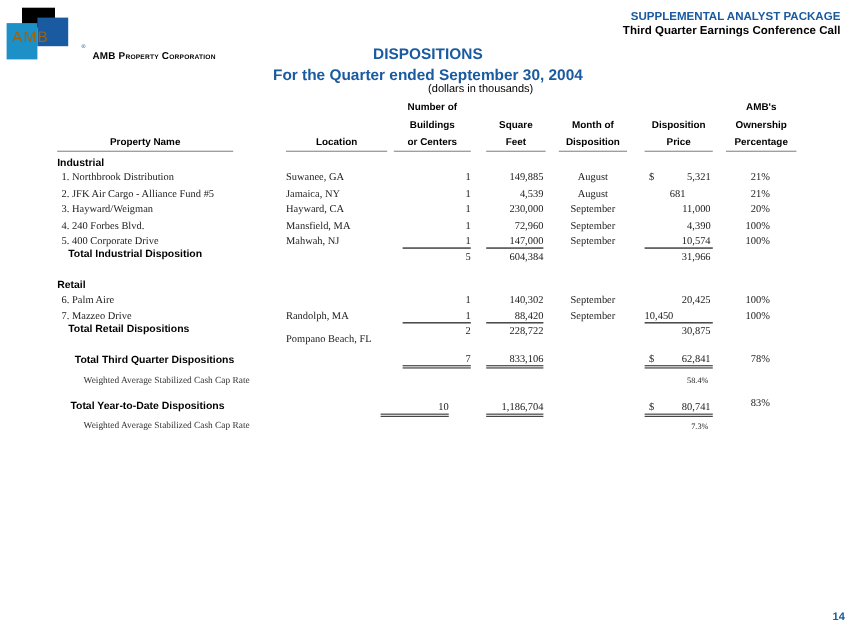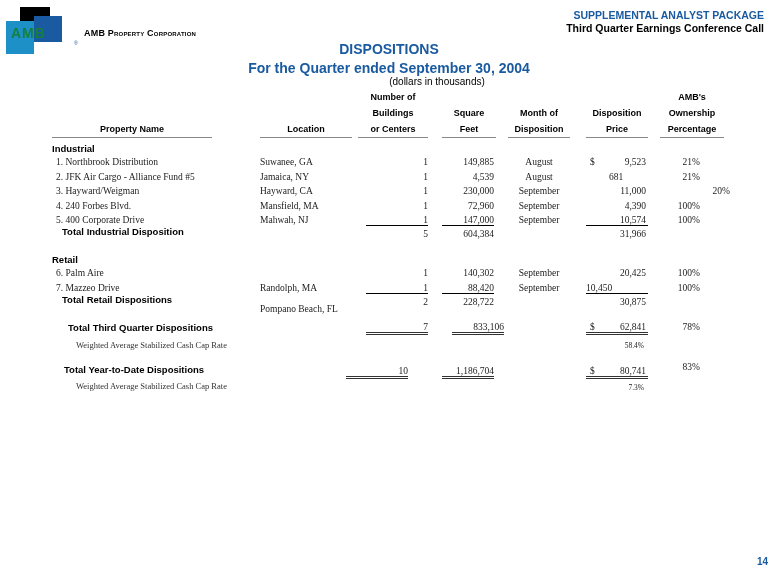--- a/index.html
+++ b/index.html
@@ -1,21 +1,21 @@
 <!DOCTYPE html>
 <html><head>
 <meta charset="utf-8">
 <style>
   html, body { margin:0; padding:0; background:#ffffff; }
   body { width:778px; height:583px; position:relative; overflow:hidden; font-family:"Liberation Sans", sans-serif; color:#000; }
   .logo { position:absolute; left:6px; top:4px; width:72px; height:52px; }
   .logo .blk { position:absolute; left:14px; top:3px; width:30px; height:18px; background:#000; }
   .logo .lb { position:absolute; left:0px; top:17px; width:28px; height:33px; background:#1e90c8; }
   .logo .db { position:absolute; left:28px; top:12px; width:28px; height:26px; background:#1a5aa0; }
-  .logo .txt { position:absolute; left:5px; top:21px; font-weight:bold; font-size:14px; color:#15803d; letter-spacing:1px; }
+  .logo .txt { position:absolute; left:5px; top:21px; font-weight:normal; font-size:14px; color:#a16207; letter-spacing:1px; }
   .logo .reg { position:absolute; left:68px; top:36px; font-size:5px; color:#1a5aa0; }
   .company { position:absolute; left:84px; top:28px; font-weight:bold; font-size:9px; letter-spacing:0.2px; }
   .hdr-r { position:absolute; right:14px; top:9px; text-align:right; }
   .hdr-r .l1 { color:#1a5aa0; font-weight:bold; font-size:10.5px; }
   .hdr-r .l2 { font-weight:bold; font-size:10.5px; margin-top:1px; }
   .title { position:absolute; left:0; width:778px; text-align:center; }
   .t1 { top:41px; font-size:14px; font-weight:bold; color:#1a5aa0; }
   .t2 { top:60px; font-size:14px; font-weight:bold; color:#1a5aa0; }
   .t3 { top:76px; font-size:10px;padding-left:48px; }
   .colh { position:absolute; font-size:9px; font-weight:bold; text-align:center; line-height:16px; }
@@ -35,21 +35,21 @@
 </head>
 <body>
 
 <div class="logo">
   <div class="blk"></div>
   <div class="lb"></div>
   <div class="db"></div>
   <div class="txt">AMB</div>
   <div class="reg">®</div>
 </div>
-<div class="company" style="font-variant:small-caps;">AMB Property Corporation</div>
+<div class="company" style="font-variant:small-caps;margin-top:18px;">AMB Property Corporation</div>
 
 <div class="hdr-r">
   <div class="l1">SUPPLEMENTAL ANALYST PACKAGE</div>
   <div class="l2">Third Quarter Earnings Conference Call</div>
 </div>
 
 <div class="title t1">DISPOSITIONS</div>
 <div class="title t2">For the Quarter ended September 30, 2004</div>
 <div class="title t3">(dollars in thousands)</div>
 
@@ -86,21 +86,21 @@
 
 <div id="ind-rows">
     <div>
         <div class="row" style="left:56px; top:157px;">1. Northbrook Distribution</div>
         <div class="row" style="left:260px; top:157px;">Suwanee, GA</div>
         <div class="cell r" style="left:366px; top:157px; width:62px;">1</div>
         <div class="cell r" style="left:442px; top:157px; width:52px;">149,885</div>
         <div class="cell c" style="left:508px; top:157px; width:62px;">August</div>
         <div class="cell" style="left:586px; top:157px; width:62px;">
           <span style="position:absolute; left:4px;">$</span>
-          <span style="display:block; text-align:right; padding-right:2px;">9,523</span>
+          <span style="display:block; text-align:right; padding-right:2px;">5,321</span>
         </div>
         <div class="cell r" style="left:666px; top:157px; width:34px;">21%</div>
       </div>
     <div>
         <div class="row" style="left:56px; top:171.5px;">2. JFK Air Cargo - Alliance Fund #5</div>
         <div class="row" style="left:260px; top:171.5px;">Jamaica, NY</div>
         <div class="cell r" style="left:366px; top:171.5px; width:62px;">1</div>
         <div class="cell r" style="left:442px; top:171.5px; width:52px;">4,539</div>
         <div class="cell c" style="left:508px; top:171.5px; width:62px;">August</div>
         <div class="cell" style="left:586px; top:171.5px; width:62px;">
@@ -112,21 +112,21 @@
     <div>
         <div class="row" style="left:56px; top:186px;">3. Hayward/Weigman</div>
         <div class="row" style="left:260px; top:186px;">Hayward, CA</div>
         <div class="cell r" style="left:366px; top:186px; width:62px;">1</div>
         <div class="cell r" style="left:442px; top:186px; width:52px;">230,000</div>
         <div class="cell c" style="left:508px; top:186px; width:62px;">September</div>
         <div class="cell" style="left:586px; top:186px; width:62px;">
           <span style="position:absolute; left:4px;"></span>
           <span style="display:block; text-align:right; padding-right:2px;">11,000</span>
         </div>
-        <div class="cell r" style="left:696px; top:186px; width:34px;">20%</div>
+        <div class="cell r" style="left:666px; top:186px; width:34px;">20%</div>
       </div>
     <div>
         <div class="row" style="left:56px; top:200.5px;">4. 240 Forbes Blvd.</div>
         <div class="row" style="left:260px; top:200.5px;">Mansfield, MA</div>
         <div class="cell r" style="left:366px; top:200.5px; width:62px;">1</div>
         <div class="cell r" style="left:442px; top:200.5px; width:52px;">72,960</div>
         <div class="cell c" style="left:508px; top:200.5px; width:62px;">September</div>
         <div class="cell" style="left:586px; top:200.5px; width:62px;">
           <span style="position:absolute; left:4px;"></span>
           <span style="display:block; text-align:right; padding-right:2px;">4,390</span>
@@ -180,21 +180,21 @@
       </div>
   </div>
 
 <div class="tot" style="left:62px; top:294px;">Total Retail Dispositions</div>
 <div class="cell r" style="left:380px; top:297px; width:48px;">2</div>
 <div class="cell r" style="left:442px; top:297px; width:52px;">228,722</div>
 <div class="cell r" style="left:586px; top:297px; width:60px;">30,875</div>
 
 <div class="tot" style="left:68px; top:322px;">Total Third Quarter Dispositions</div>
 <div class="cell r uld" style="left:366px; top:322px; width:62px;">7</div>
-<div class="cell r uld" style="left:452px; top:322px; width:52px;text-align:right;">833,106</div>
+<div class="cell r uld" style="left:442px; top:322px; width:52px;text-align:right;">833,106</div>
 <div class="cell uld" style="left:586px; top:322px; width:62px;">
   <span style="position:absolute; left:4px;">$</span>
   <span style="display:block; text-align:right; padding-right:2px;">62,841</span>
 </div>
 <div class="cell r" style="left:666px; top:322px; width:34px;">78%</div>
 <div class="wa" style="top:340px;">Weighted Average Stabilized Cash Cap Rate</div>
 <div class="cell r small" style="left:586px; top:341px; width:58px;">58.4%</div>
 
 <div class="tot" style="left:64px; top:364px;">Total Year-to-Date Dispositions</div>
 <div class="cell r uld" style="left:346px; top:366px; width:62px;">10</div>

